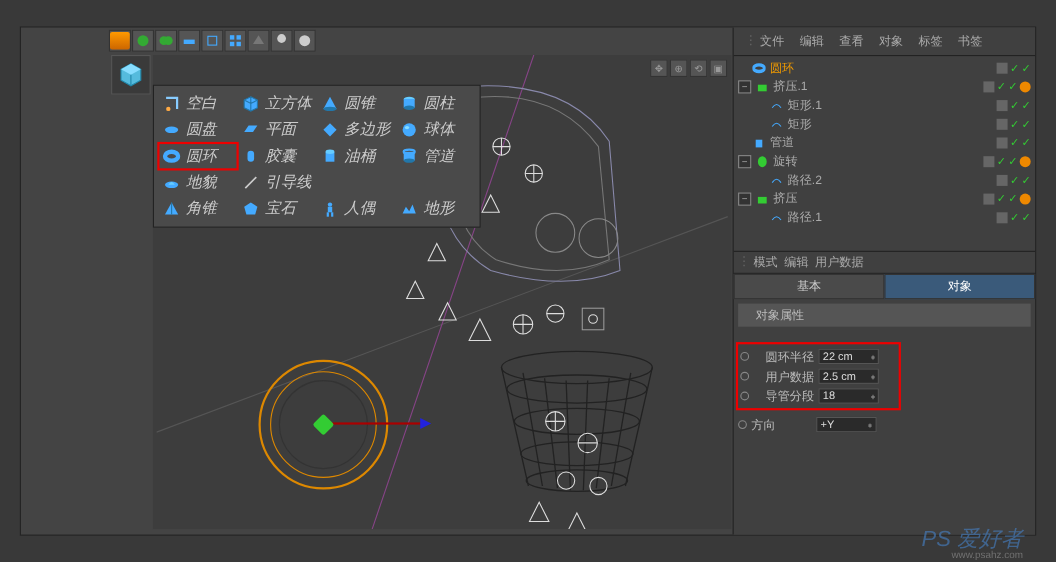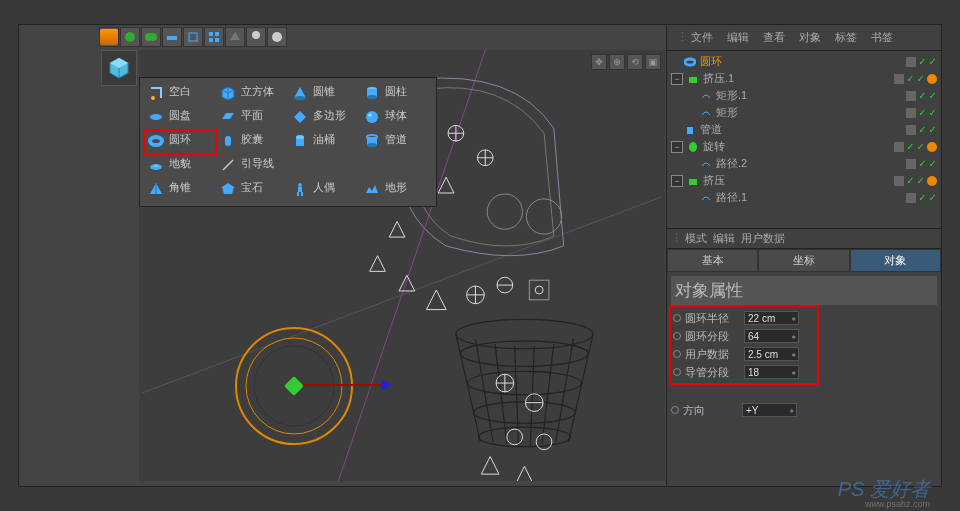--- a/index.html
+++ b/index.html
@@ -8,21 +8,21 @@
 .main-container { position: absolute; top: 24px; left: 18px; width: 924px; height: 463px; background: #444; border: 1px solid #222; }
 
 .toolbar-top { position: absolute; top: 2px; left: 80px; display: flex; gap: 1px; }
 .toolbar-top .tbtn { width: 20px; height: 20px; background: #555; border: 1px solid #333; display: flex; align-items: center; justify-content: center; }
 .tool-orange { background: linear-gradient(#f90,#c60); border-radius: 2px; width: 18px; height: 16px; }
 
 .cube-btn { position: absolute; top: 25px; left: 82px; width: 36px; height: 36px; background: #3a3a3a; border: 1px solid #555; display: flex; align-items: center; justify-content: center; }
 
 .primitives-panel { position: absolute; top: 52px; left: 120px; width: 298px; background: #4a4a4a; border: 1px solid #222; padding: 4px; }
 .prim-row { display: flex; }
-.prim-cell { width: 72px; height: 24px; display: flex; align-items: flex-start; gap: 4px; padding: 2px 3px; font-size: 11px; color: #ccc; }
+.prim-cell { width: 72px; height: 24px; display: flex; align-items: center; gap: 4px; padding: 2px 3px; font-size: 14px; color: #ccc; font-style: italic; }
 .prim-icon { width: 18px; height: 18px; display: flex; align-items: center; justify-content: center; flex-shrink: 0; }
 .highlight-red { outline: 2px solid #e00; outline-offset: -1px; }
 
 .viewport { position: absolute; top: 25px; left: 120px; right: 276px; bottom: 5px; background: #3d3d3d; overflow: hidden; }
 .viewport-controls { position: absolute; top: 4px; right: 4px; display: flex; gap: 2px; }
 .vp-ctrl { width: 16px; height: 16px; background: #555; border: 1px solid #333; font-size: 9px; color: #999; display: flex; align-items: center; justify-content: center; }
 
 .nav-circle { position: absolute; bottom: 30px; left: 90px; width: 130px; height: 130px; }
 .axis-x { position: absolute; bottom: 95px; left: 155px; width: 90px; height: 2px; background: #a00; }
 .axis-x::after { content: ''; position: absolute; right: -8px; top: -4px; border-left: 10px solid #22d; border-top: 5px solid transparent; border-bottom: 5px solid transparent; }
@@ -44,27 +44,27 @@
 .tag-gray { width: 10px; height: 10px; background: #666; }
 
 .attr-tabs { display: flex; font-size: 11px; color: #aaa; border-top: 1px solid #222; border-bottom: 1px solid #222; padding: 2px 4px; gap: 6px; margin-top: 20px; }
 
 .object-label { padding: 4px 6px; font-size: 11px; color: #ccc; display: flex; align-items: center; gap: 4px; }
 .sub-tabs { display: flex; font-size: 11px; align-items: flex-end; }
 .sub-tab { flex: 1; text-align: center; padding: 3px; background: #4a4a4a; border: 1px solid #333; color: #ccc; }
 .sub-tab.active { background: #3a5a7a; color: #fff; }
 
 .props-section { padding: 4px; font-size: 11px; color: #bbb; }
-.props-header { background: #555; padding: 3px 4px; margin-bottom: 2px; font-size: 17px; }
+.props-header { background: #555; padding: 3px 16px; margin-bottom: 16px; font-size: 11px; }
 .prop-row { display: flex; align-items: center; height: 18px; gap: 4px; }
 .prop-bullet { width: 8px; height: 8px; border-radius: 50%; border: 1px solid #888; }
 .prop-label { width: 55px; }
 .prop-input { width: 55px; height: 14px; background: #2a2a2a; border: 1px solid #555; color: #ddd; font-size: 10px; padding: 0 3px; display: flex; align-items: center; justify-content: space-between; }
 .prop-input::after { content: '◂▸'; font-size: 7px; color: #777; letter-spacing: -2px; transform: rotate(90deg); }
-.highlight-props { border: 2px solid #e00; padding: 2px; margin: -2px; }
+.highlight-props { border: 2px solid #e00; padding: 2px; margin: -2px; text-align: right; }
 
 .watermark { position: absolute; bottom: 8px; right: 30px; font-size: 20px; color: rgba(70,130,200,0.6); font-weight: normal; font-style: italic; }
 .watermark-sub { position: absolute; bottom: 2px; right: 30px; font-size: 9px; color: rgba(150,150,150,0.6); }
 
 svg { display: block; }
 </style>
 </head>
 <body>
 
 <div class="main-container">
@@ -514,49 +514,43 @@
     <div class="attr-tabs">
       <span style="width:8px;color:#666">⋮⋮</span>
       <span>模式</span>
       <span>编辑</span>
       <span>用户数据</span>
     </div>
 
 
     <div class="sub-tabs">
       <div class="sub-tab">基本</div>
-      <div class="sub-tab">坐标</div>
       <div class="sub-tab active">对象</div>
     </div>
 
     <div class="props-section">
       <div class="props-header">对象属性</div>
       <div class="highlight-props" style="width:150px">
         <div class="prop-row">
           <span class="prop-bullet"></span>
             <span class="prop-label">圆环半径</span>
           <span class="prop-input">22 cm</span>
         </div>
         <div class="prop-row">
           <span class="prop-bullet"></span>
-            <span class="prop-label">圆环分段</span>
-          <span class="prop-input">64</span>
-        </div>
-        <div class="prop-row">
-          <span class="prop-bullet"></span>
             <span class="prop-label">用户数据</span>
           <span class="prop-input">2.5 cm</span>
         </div>
         <div class="prop-row">
           <span class="prop-bullet"></span>
             <span class="prop-label">导管分段</span>
           <span class="prop-input">18</span>
         </div>
       </div>
-      <div class="prop-row" style="margin-top:18px">
+      <div class="prop-row" style="margin-top:6px">
         <span class="prop-bullet"></span>
           <span class="prop-label">方向</span>
         <span class="prop-input">+Y</span>
       </div>
     </div>
   </div>
 </div>
 
 <div class="watermark">PS 爱好者</div>
 <div class="watermark-sub">www.psahz.com</div>

